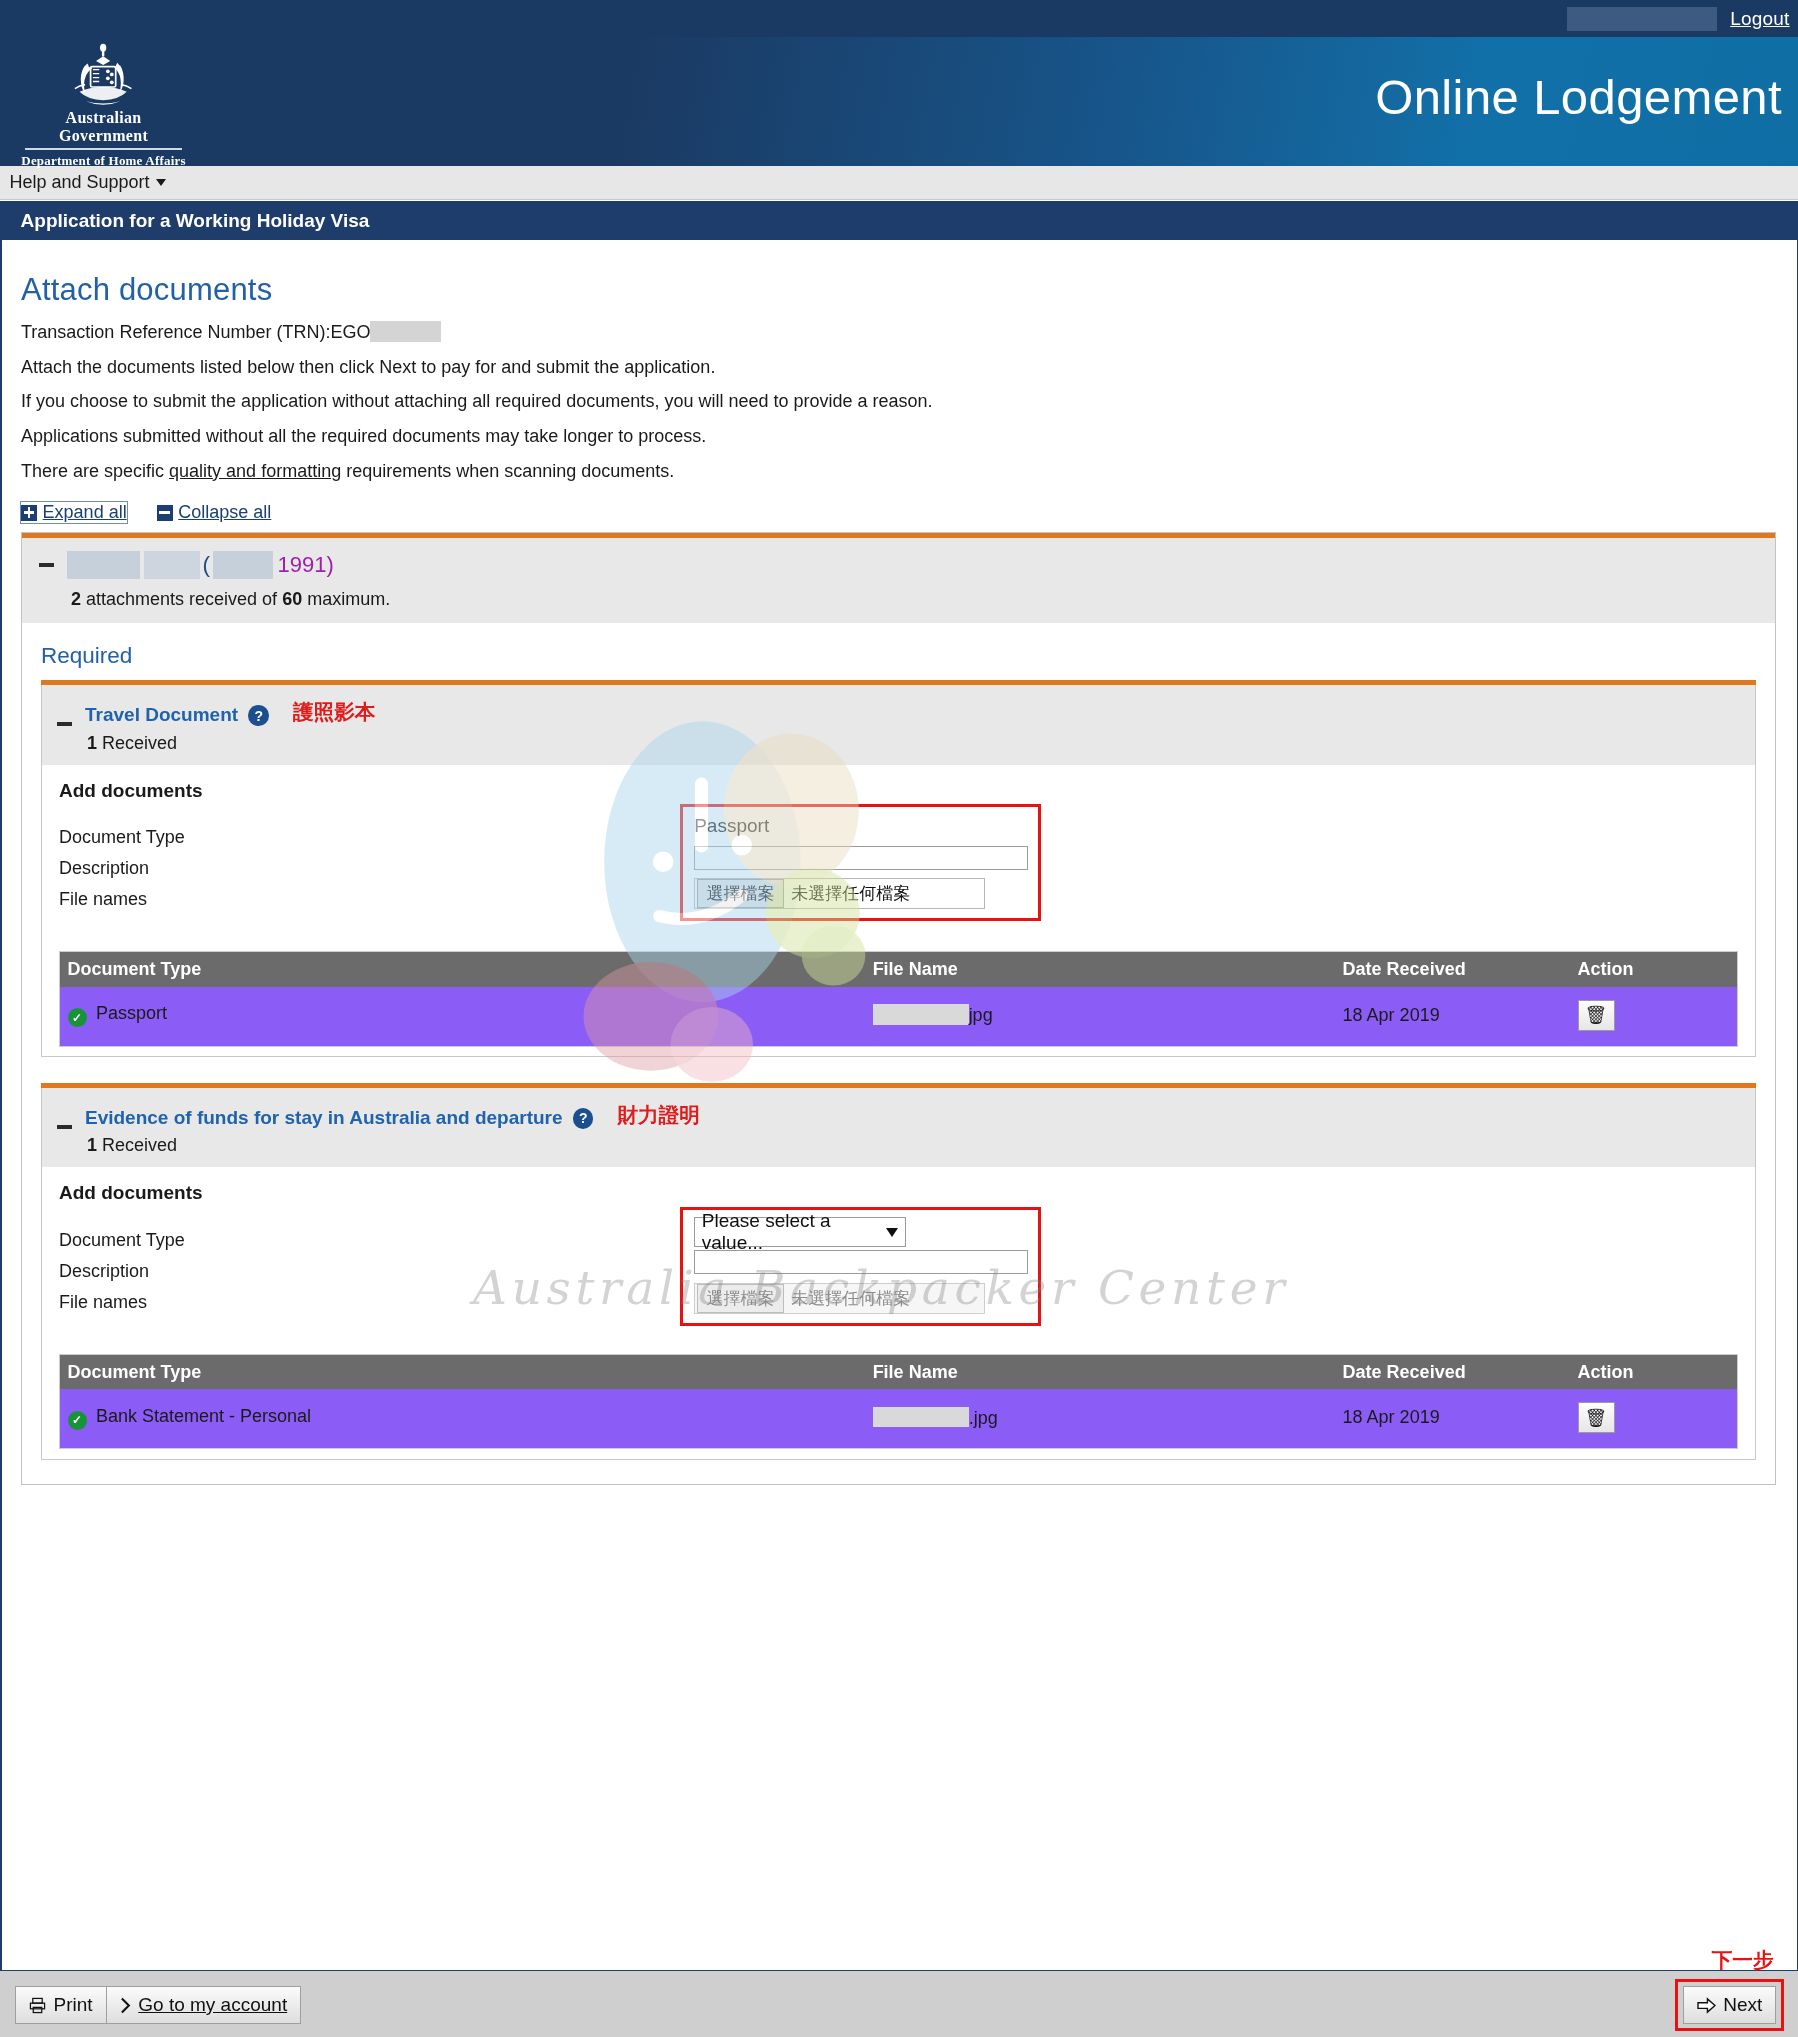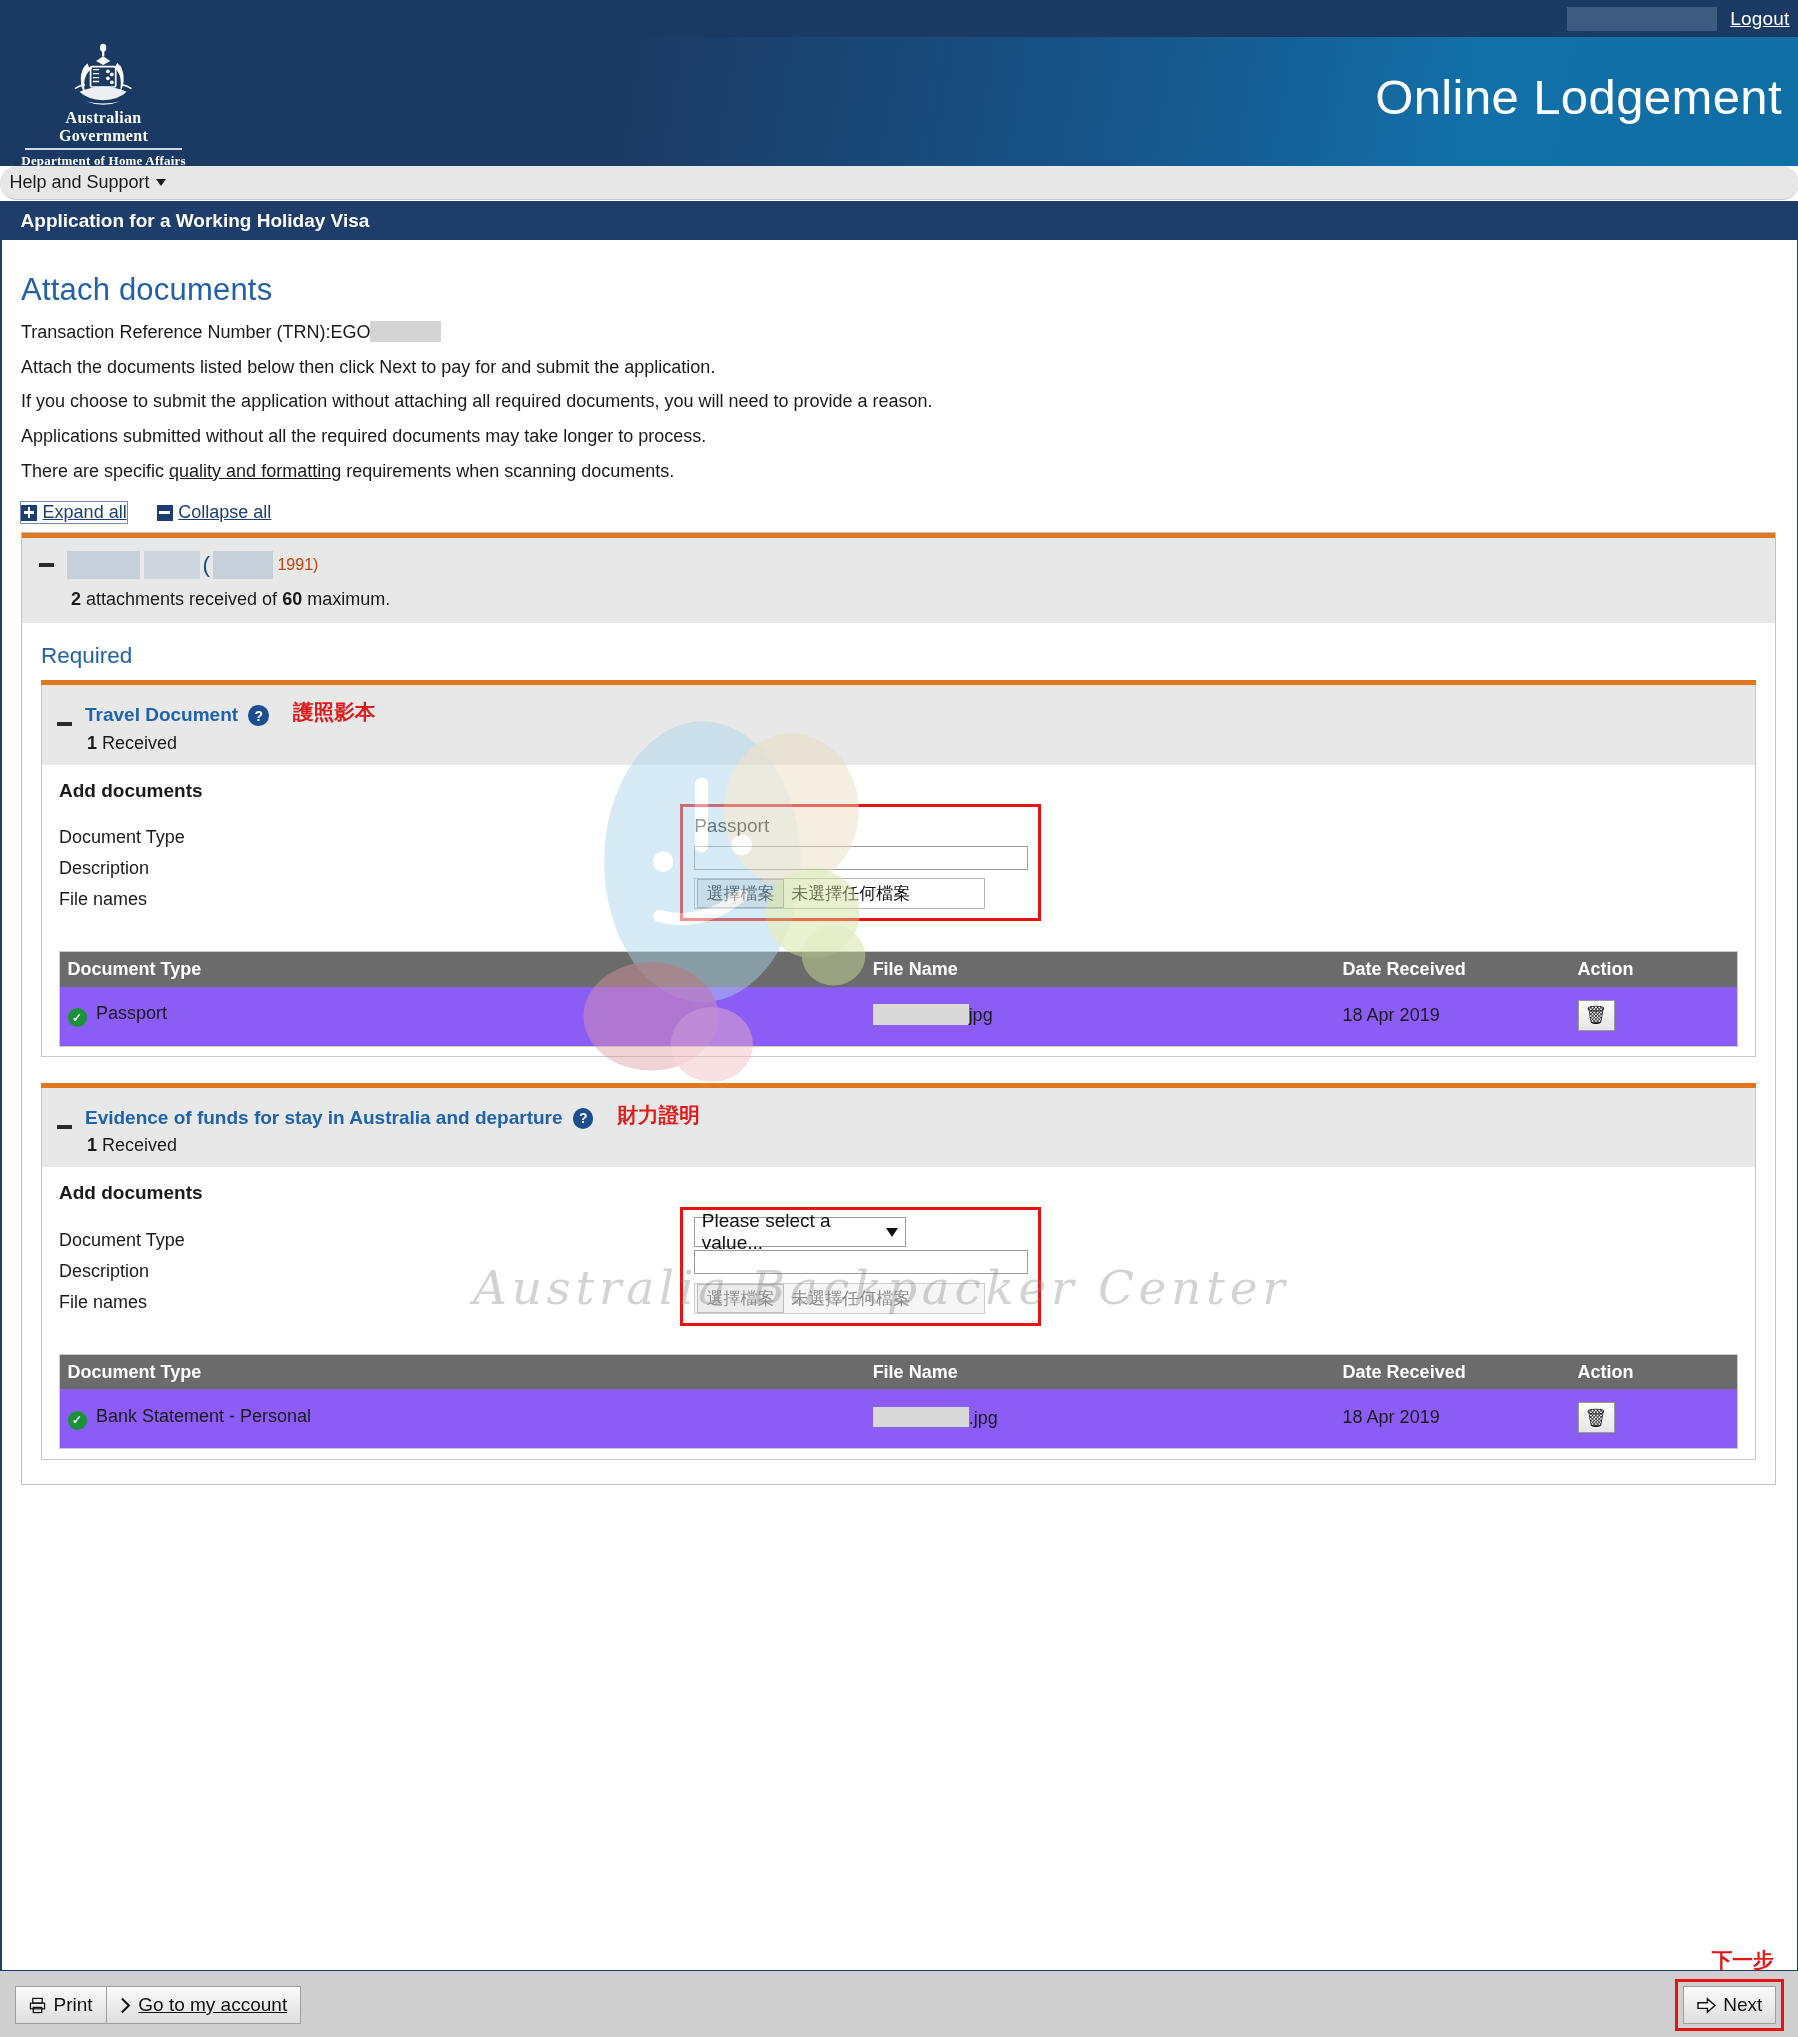--- a/index.html
+++ b/index.html
@@ -54,21 +54,20 @@
     color: #ffffff; font-size: 49px; font-weight: normal;
     letter-spacing: 0.4px;
   }
 
   
   .helpbar {
     height: 34px; background: #e7e7e7;
     border-bottom: 0.9px solid #c9c9c9;
     display: flex; align-items: center;
     padding-left: 9.4px;
-    border-radius: 17px;
   }
   .helpbar-label { font-size: 18px; color: #1a1a1a; }
   .caret-down {
     display: inline-block; margin-left: 6.6px;
     border-left: 5.6px solid transparent; border-right: 5.6px solid transparent;
     border-top: 7.5px solid #1a1a1a; vertical-align: middle;
   }
 
   
   .pagebanner {
@@ -132,21 +131,21 @@
   }
   .applicant-row { display: flex; align-items: center; padding-left: 17px; }
   .minus-toggle {
     width: 15px; height: 3.7px; background: #2b2b2b; margin-right: 13px;
     flex: 0 0 auto; cursor: pointer;
   }
   .redact-name1 { display:inline-block; width: 73px; height: 28px; background: #c6d0da; }
   .redact-name2 { display:inline-block; width: 56px; height: 28px; background: #cdd6de; margin-left: 3.7px; }
   .paren { font-size: 22.5px; color: #1f4d86; margin: 0 2.8px; }
   .redact-dob { display:inline-block; width: 60px; height: 28px; background: #c6d0da; }
-  .year { font-size: 16px; color: #c2410c; margin-left: 4.7px; }
+  .year { font-size: 22px; color: #a21caf; margin-left: 4.7px; }
   .attach-count { font-size: 18px; color: #1a1a1a; padding: 9.4px 0 0 49px; }
   .attach-count b { font-weight: bold; }
 
   .panel-body { background: #fff; padding: 20.6px 19px 24px 19px; }
   .required-heading {
     font-size: 22.5px; color: #2261a8; font-weight: normal; margin: 0 0 11.2px 0;
   }
 
   
   .docsection { border: 0.9px solid #c8c8c8; border-top: 0; margin-bottom: 0; }

